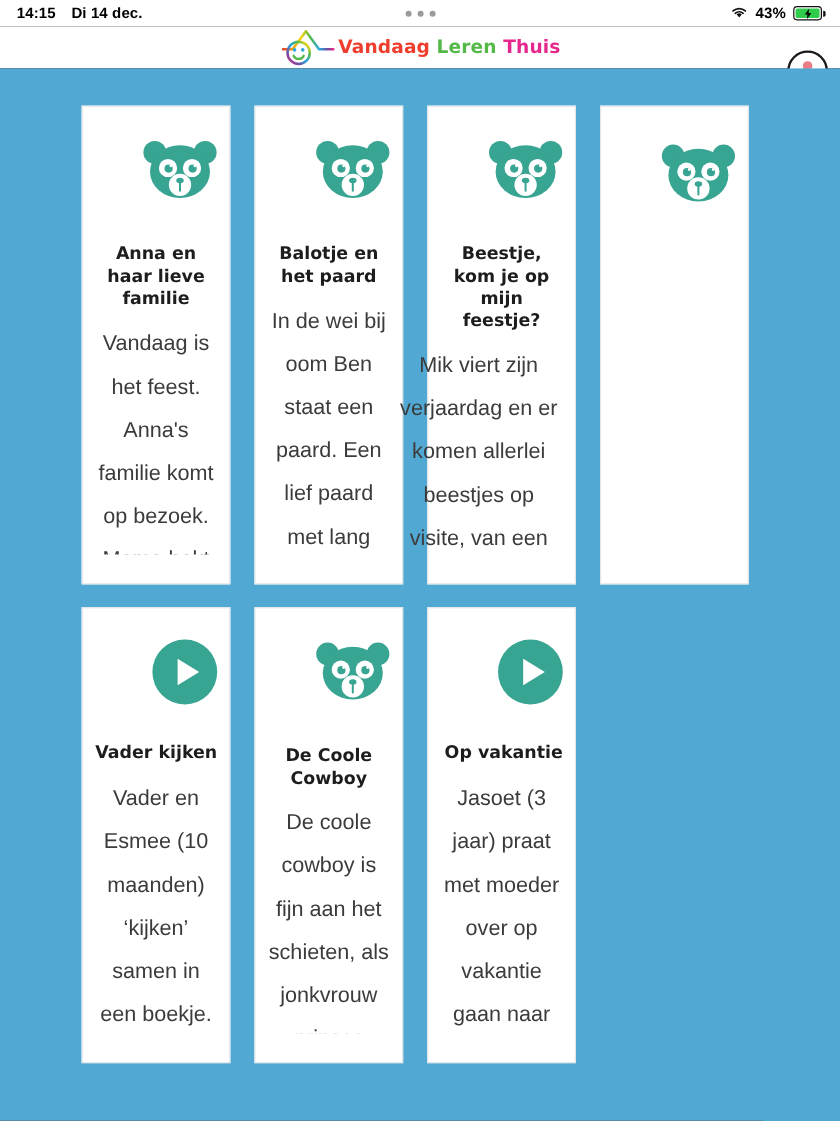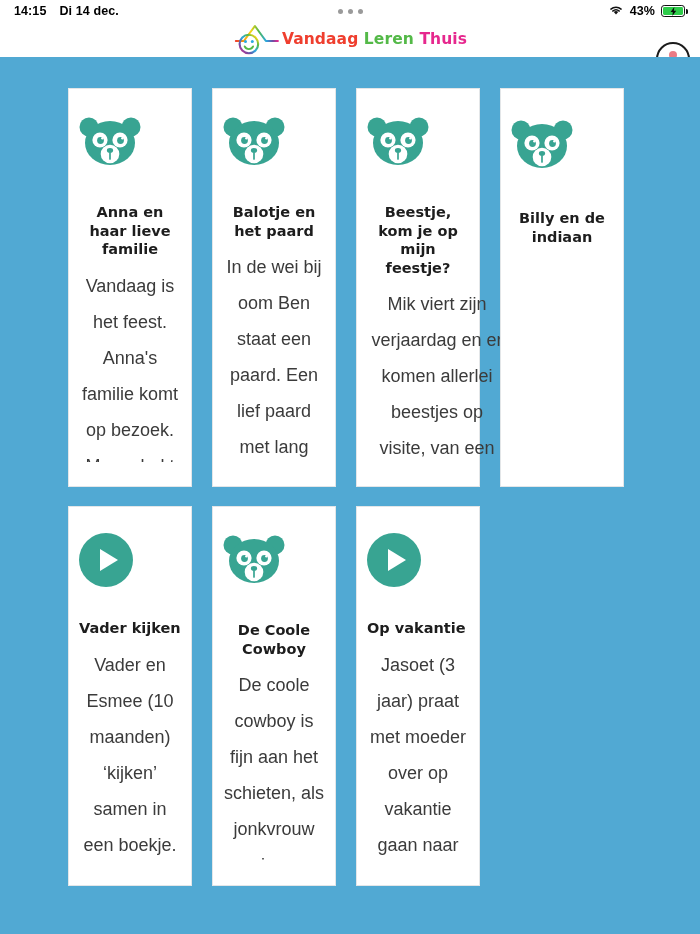--- a/index.html
+++ b/index.html
@@ -100,21 +100,21 @@
     width: 570px;
     display: flex; flex-wrap: wrap;
     gap: 19px 20px;
     align-items: flex-start;
   }
 
   .card {
     width: 124px;
     background: #ffffff;
     border: 1px solid #e3e6e8;
-    display: flex; flex-direction: column; align-items: flex-start;
+    display: flex; flex-direction: column; align-items: flex-end;
     padding: 26px 10px 24px 10px;
   }
   .card.row1 { height: 399px; }
   .card.row2 { height: 380px; }
 
   .card-icon { height: 62px; display: flex; align-items: center; justify-content: center; margin-bottom: 32px; }
 
   .card-title {
     font-size: 14.5px; font-weight: bold; color: #1d1d1d;
     text-align: center; line-height: 1.28;
@@ -296,21 +296,20 @@
     <circle cx="41" cy="25" r="7.6" fill="#ffffff"></circle>
     <circle cx="21.5" cy="25.5" r="3.4" fill="#38a492"></circle>
     <circle cx="41.5" cy="25.5" r="3.4" fill="#38a492"></circle>
     <circle cx="23.4" cy="23.2" r="1.2" fill="#ffffff"></circle>
     <circle cx="43.4" cy="23.2" r="1.2" fill="#ffffff"></circle>
     <circle cx="31" cy="39" r="9.3" fill="#ffffff"></circle>
     <ellipse cx="31" cy="35.4" rx="3.1" ry="2.3" fill="#38a492"></ellipse>
     <path d="M31 37.4 L31 44" stroke="#38a492" stroke-width="1.7" stroke-linecap="round"></path>
   </svg>
           </div>
-          <div class="card-title">Billy en de indiaan</div>
         </div>
         <div class="card row2">
           <div class="card-icon">
             <div class="play-circle">
             <div class="play-tri"></div>
           </div>
           </div>
           <div class="card-title">Vader kijken</div>
           <div class="card-body">Vader en Esmee (10 maanden) ‘kijken’ samen in een boekje. Open en dicht doen is erg boeiend. Ook de liedjes die vader zingt slaan aan.</div>
         </div>

